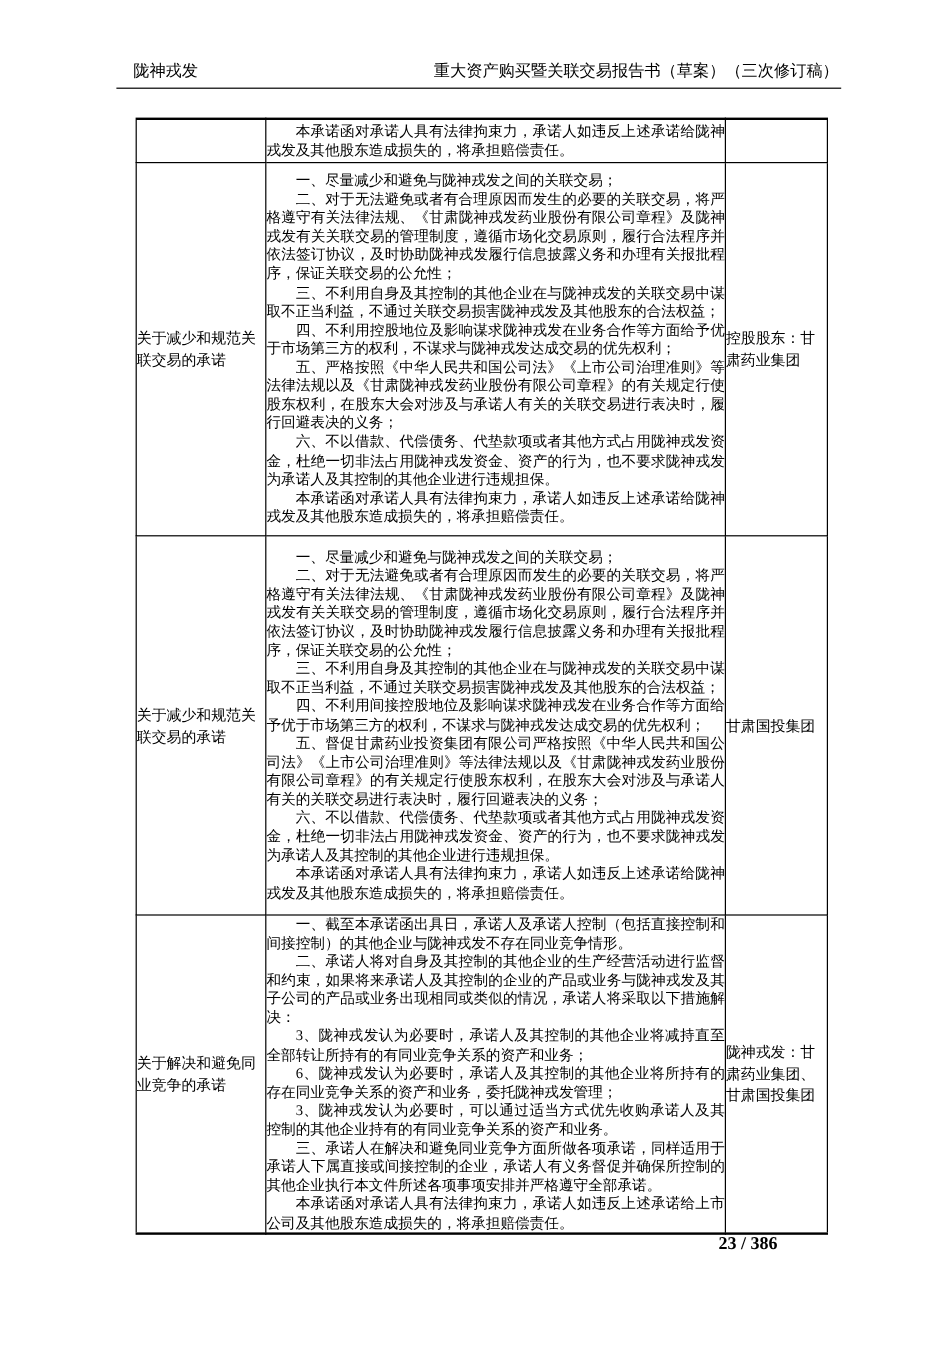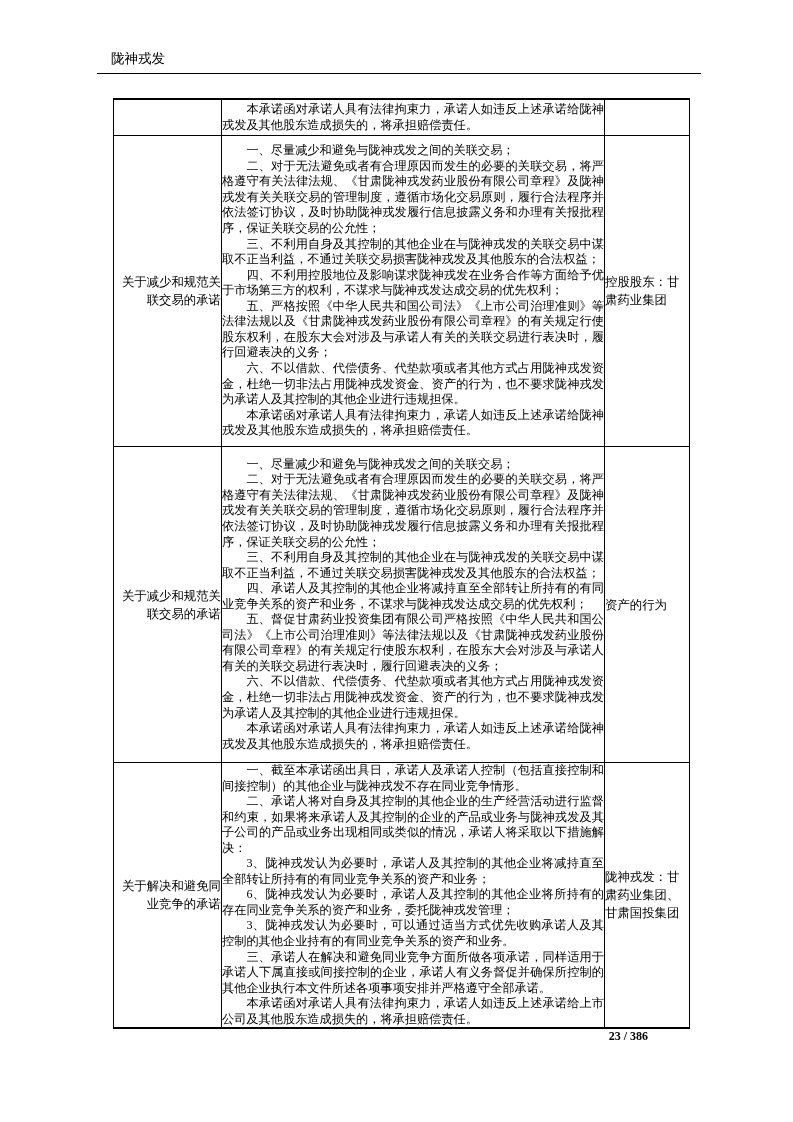--- a/index.html
+++ b/index.html
@@ -37,21 +37,21 @@
     border-top: 2.2px solid #000;
     border-bottom: 2.6px solid #000;
   }
   table.commit td {
     border: 1.4px solid #000;
     vertical-align: middle;
     padding: 0;
   }
   td.c1 {
     width: 107px;
-    text-align: right;
+    text-align: left;
     font-size: 12.4px;
     line-height: 18px;
     padding: 0 3px;
   }
   td.c2 {
     width: 382px;
     vertical-align: top;
     font-size: 12.2px;
     line-height: 15.55px;
     padding: 1px 5px 0 6px;
@@ -72,32 +72,33 @@
   tr.r1 td { height: 310px; }
   tr.r2 td { height: 315px; }
   tr.r3 td { height: 264px; }
   
   .ftr {
     position: absolute;
     top: 1029px;
     left: 0;
     width: 648px;
     text-align: right;
-    font-size: 12px;
+    font-size: 15px;
     font-weight: bold;
     font-family: "Liberation Serif", "DejaVu Serif", serif;
   }
 </style>
 </head>
 <body>
 
 <div class="page">
 
   <div class="hdr">
     <span class="left">陇神戎发</span>
+    <span class="right">重大资产购买暨关联交易报告书（草案）（三次修订稿）</span>
   </div>
 
   <table class="commit">
     <tbody>
         <tr class="r0">
       <td class="c1"></td>
       <td class="c2">
         <p>本承诺函对承诺人具有法律拘束力，承诺人如违反上述承诺给陇神戎发及其他股东造成损失的，将承担赔偿责任。</p>
       </td>
       <td class="c3"></td>
@@ -116,26 +117,26 @@
       </td>
       <td class="c3">控股股东：甘肃药业集团</td>
     </tr>
 
     <tr class="r2">
       <td class="c1">关于减少和规范关联交易的承诺</td>
       <td class="c2">
         <p>一、尽量减少和避免与陇神戎发之间的关联交易；</p>
         <p>二、对于无法避免或者有合理原因而发生的必要的关联交易，将严格遵守有关法律法规、《甘肃陇神戎发药业股份有限公司章程》及陇神戎发有关关联交易的管理制度，遵循市场化交易原则，履行合法程序并依法签订协议，及时协助陇神戎发履行信息披露义务和办理有关报批程序，保证关联交易的公允性；</p>
         <p>三、不利用自身及其控制的其他企业在与陇神戎发的关联交易中谋取不正当利益，不通过关联交易损害陇神戎发及其他股东的合法权益；</p>
-        <p>四、承诺人及其控制的其他企业将减持直至全部转让所持有的有同业竞争关系的资产和业务，不谋求与陇神戎发达成交易的优先权利；</p>
+        <p>四、不利用间接控股地位及影响谋求陇神戎发在业务合作等方面给予优于市场第三方的权利，不谋求与陇神戎发达成交易的优先权利；</p>
         <p>五、督促甘肃药业投资集团有限公司严格按照《中华人民共和国公司法》《上市公司治理准则》等法律法规以及《甘肃陇神戎发药业股份有限公司章程》的有关规定行使股东权利，在股东大会对涉及与承诺人有关的关联交易进行表决时，履行回避表决的义务；</p>
         <p>六、不以借款、代偿债务、代垫款项或者其他方式占用陇神戎发资金，杜绝一切非法占用陇神戎发资金、资产的行为，也不要求陇神戎发为承诺人及其控制的其他企业进行违规担保。</p>
         <p>本承诺函对承诺人具有法律拘束力，承诺人如违反上述承诺给陇神戎发及其他股东造成损失的，将承担赔偿责任。</p>
       </td>
-      <td class="c3">资产的行为</td>
+      <td class="c3">甘肃国投集团</td>
     </tr>
 
     <tr class="r3">
       <td class="c1">关于解决和避免同业竞争的承诺</td>
       <td class="c2">
         <p>一、截至本承诺函出具日，承诺人及承诺人控制（包括直接控制和间接控制）的其他企业与陇神戎发不存在同业竞争情形。</p>
         <p>二、承诺人将对自身及其控制的其他企业的生产经营活动进行监督和约束，如果将来承诺人及其控制的企业的产品或业务与陇神戎发及其子公司的产品或业务出现相同或类似的情况，承诺人将采取以下措施解决：</p>
         <p>3、陇神戎发认为必要时，承诺人及其控制的其他企业将减持直至全部转让所持有的有同业竞争关系的资产和业务；</p>
         <p>6、陇神戎发认为必要时，承诺人及其控制的其他企业将所持有的存在同业竞争关系的资产和业务，委托陇神戎发管理；</p>
         <p>3、陇神戎发认为必要时，可以通过适当方式优先收购承诺人及其控制的其他企业持有的有同业竞争关系的资产和业务。</p>

